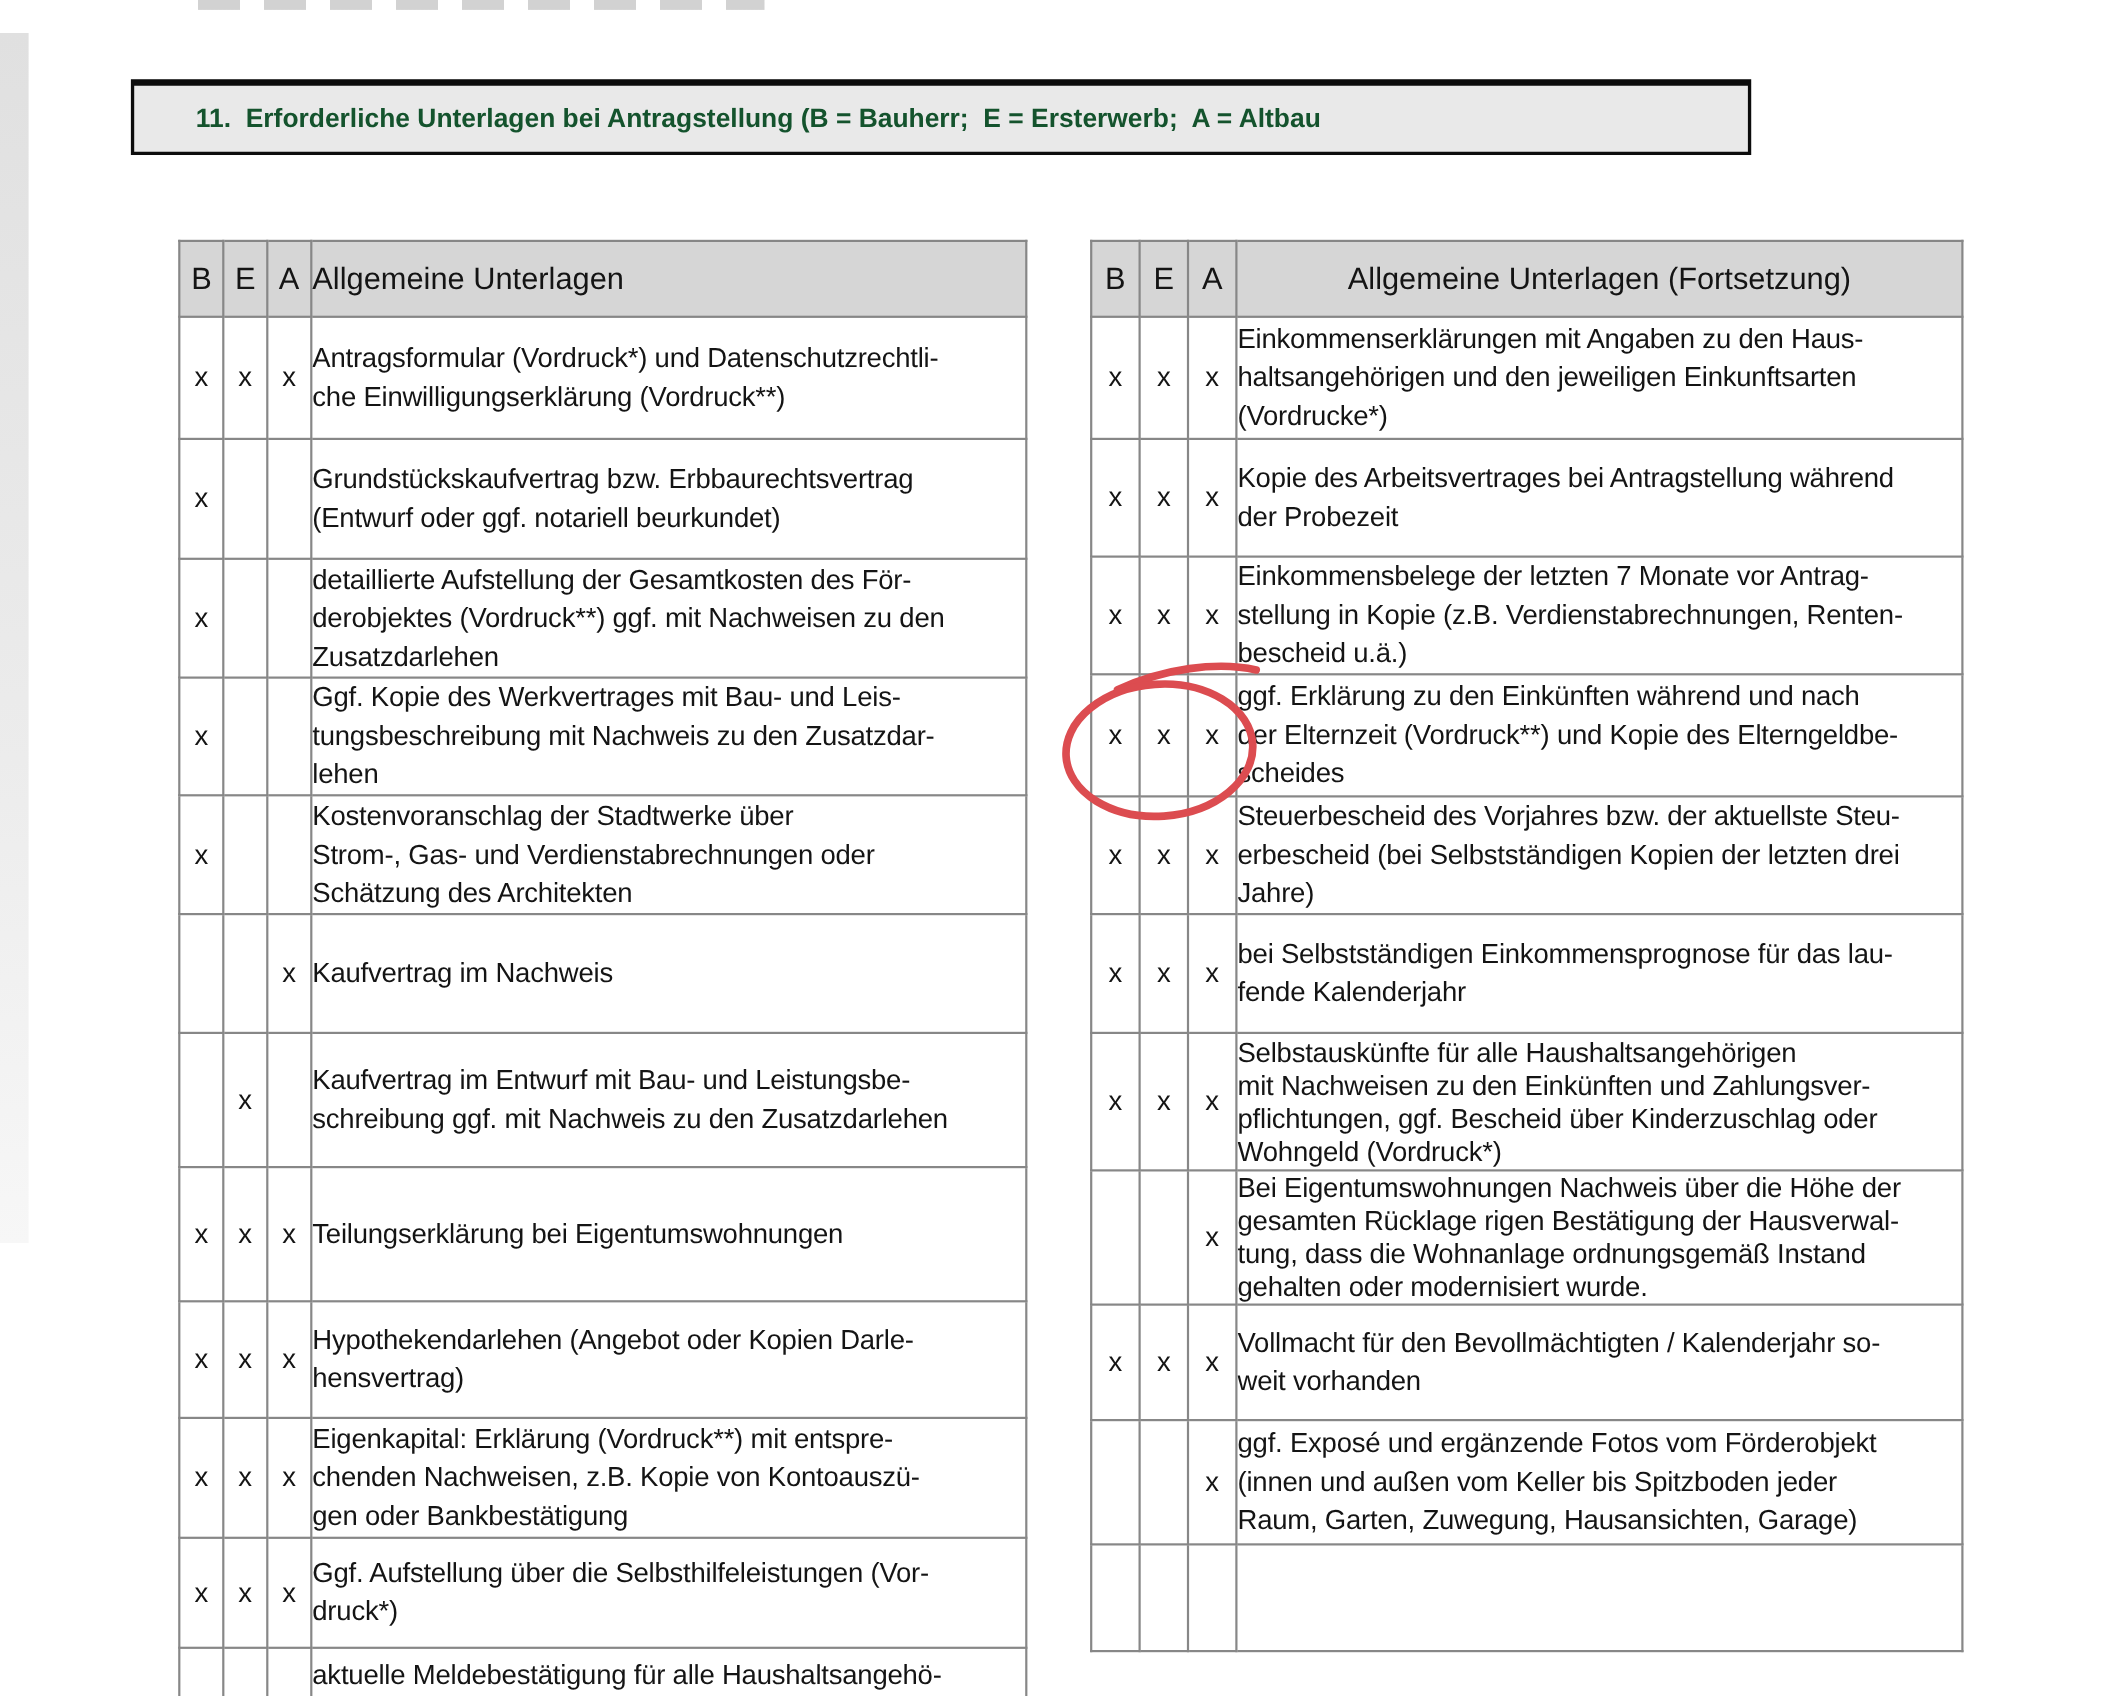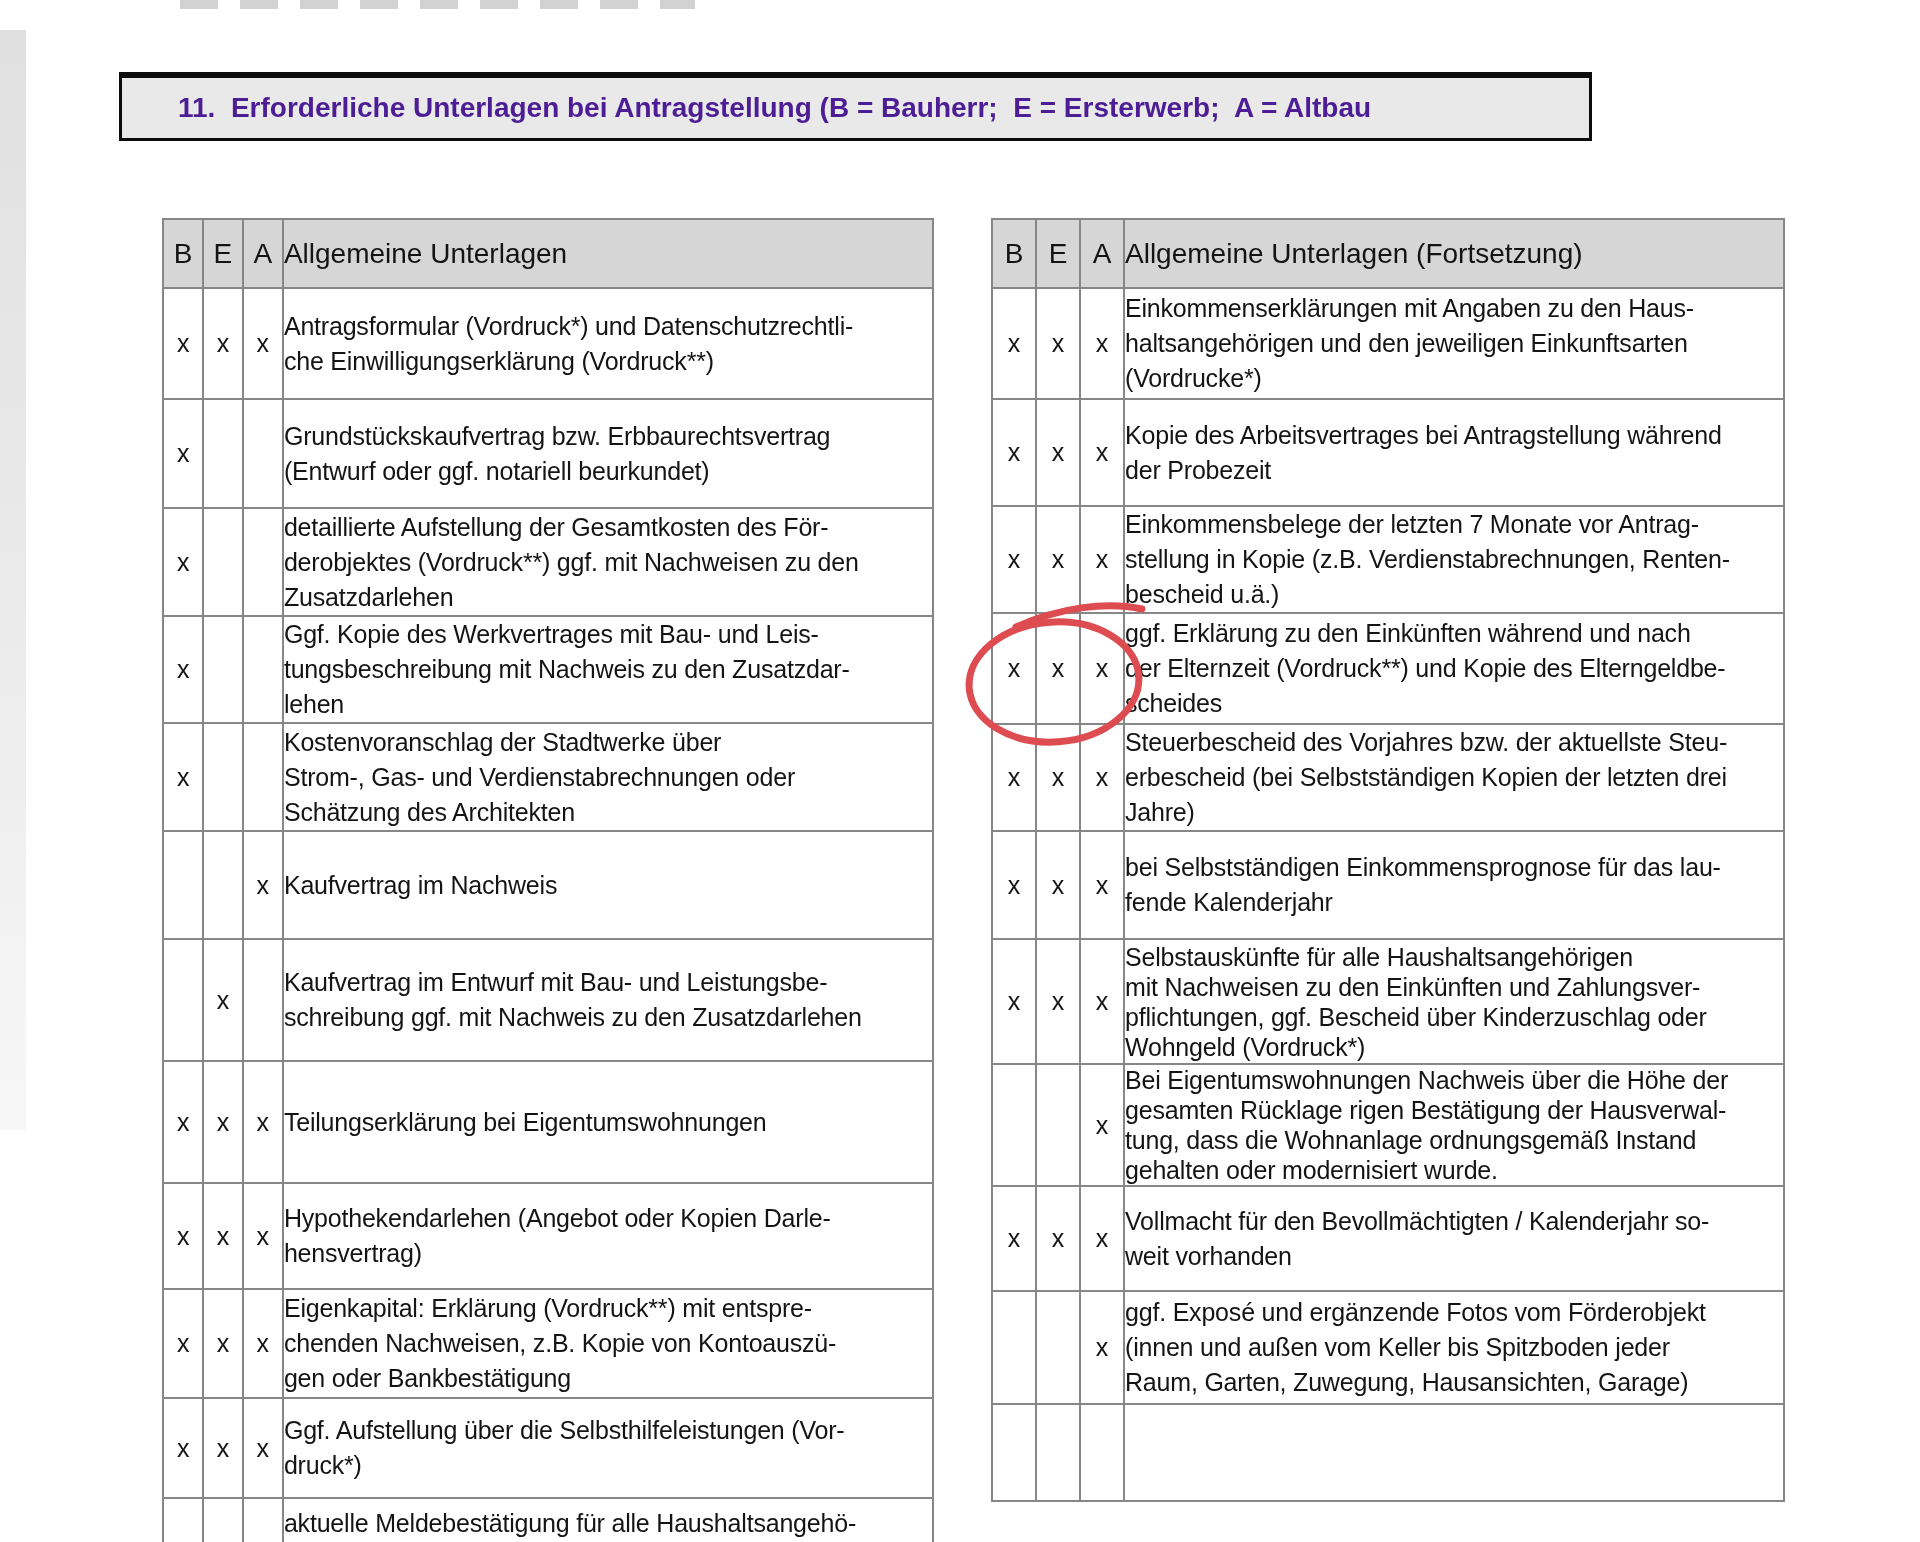--- a/index.html
+++ b/index.html
@@ -9,21 +9,21 @@
   
   .top-artifact{position:absolute;left:180px;top:0;width:515px;height:9px;
     background:repeating-linear-gradient(90deg,#d2d2d2 0 38px,transparent 38px 60px);}
   .left-strip{position:absolute;left:0;top:30px;width:26px;height:1100px;
     background:linear-gradient(180deg,#e0e0e0 0%,#ececec 60%,#f7f7f7 100%);}
 
   
   .title-box{position:absolute;left:119px;top:72px;width:1473px;height:69px;box-sizing:border-box;
     background:#e9e9e9;border:3px solid #0c0c0c;border-top-width:6px;
     display:flex;align-items:center;}
-  .title-box span{font-size:28px;font-weight:bold;white-space:pre;padding-left:56px;color:#4c1d95;}
+  .title-box span{font-size:24px;font-weight:bold;white-space:pre;padding-left:56px;color:#14532d;}
 
   
   table.doc-table{position:absolute;border-collapse:collapse;table-layout:fixed;}
   table.doc-table th,table.doc-table td{border:2px solid #878787;box-sizing:border-box;
     font-weight:normal;vertical-align:middle;padding:0;}
   table.doc-table th{background:#d6d6d6;font-size:28px;}
   th.head-title{text-align:left;padding-left:12px;}
   td.mark,th.mark{text-align:center;font-size:25px;}
   td.text{padding-left:11px;}
   td.text .cell-text{white-space:pre;overflow:hidden;font-size:25px;line-height:35px;letter-spacing:-0.2px;}
@@ -171,21 +171,21 @@
         </tr>
       </tbody>
     </table>
 
   <table class="doc-table" id="tbl-right">
       <thead>
         <tr style="height: 69px;">
           <th class="mark" style="width: 44px;">B</th>
           <th class="mark" style="width: 44px;">E</th>
           <th class="mark" style="width: 44px;">A</th>
-          <th class="head-title" style="width: 660px;">Allgemeine Unterlagen (Fortsetzung)</th>
+          <th class="head-title" style="width: 660px; text-align: center;">Allgemeine Unterlagen (Fortsetzung)</th>
         </tr>
       </thead>
       <tbody>
         <tr style="height: 111px;">
           <td class="mark">x</td>
           <td class="mark">x</td>
           <td class="mark">x</td>
           <td class="text">
             <div class="cell-text">Einkommenserklärungen mit Angaben zu den Haus-
 haltsangehörigen und den jeweiligen Einkunftsarten

